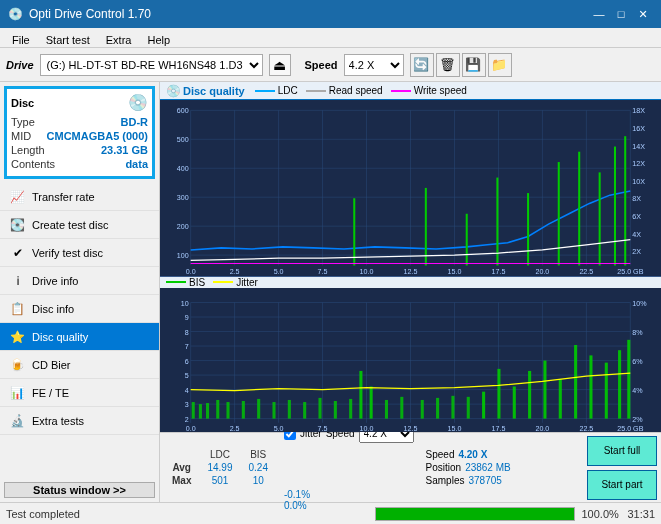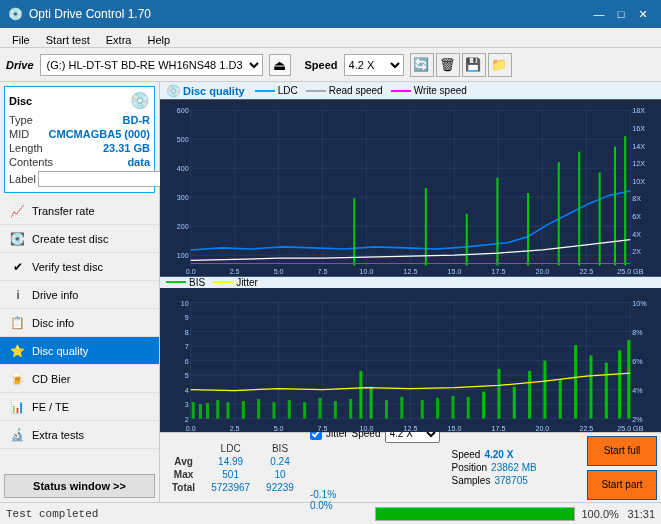--- a/index.html
+++ b/index.html
@@ -23,55 +23,55 @@
     .speed-label { font-size: 11px; font-weight: bold; margin-left: 8px; }
     .speed-select { height: 22px; font-size: 11px; width: 60px; border: 1px solid #aaa; background: white; }
     .toolbar-icons { display: flex; gap: 2px; }
     .toolbar-icon { width: 24px; height: 24px; border: 1px solid #aaa; background: #f0f0f0; display: flex; align-items: center; justify-content: center; cursor: pointer; font-size: 13px; }
 
     
     .main { display: flex; height: calc(524px - 28px - 20px - 34px - 22px); }
 
     
     .sidebar { width: 160px; background: #f0f0f0; border-right: 1px solid #ccc; display: flex; flex-direction: column; }
-    .disc-panel { border: 1px solid #0ea5e9; margin: 4px; background: white; padding: 4px; }
+    .disc-panel { border: 3px solid #0ea5e9; margin: 4px; background: white; padding: 4px; }
     .disc-panel-header { display: flex; justify-content: space-between; align-items: center; margin-bottom: 4px; }
     .disc-label { font-weight: bold; font-size: 11px; }
     .disc-icon { font-size: 16px; color: #555; cursor: pointer; }
     .disc-row { display: flex; justify-content: space-between; margin-bottom: 2px; font-size: 11px; }
     .disc-key { color: #333; }
     .disc-val { color: #0070c0; font-weight: bold; }
     .label-row { display: flex; align-items: center; gap: 2px; margin-top: 2px; }
     .label-input { flex: 1; height: 16px; border: 1px solid #aaa; font-size: 10px; padding: 0 2px; }
     .label-btn { width: 18px; height: 18px; border: 1px solid #aaa; background: #f0f0f0; cursor: pointer; font-size: 11px; display: flex; align-items: center; justify-content: center; }
     
     .nav-items { flex: 1; }
     .nav-item { height: 28px; display: flex; align-items: center; padding-left: 10px; cursor: pointer; font-size: 11px; gap: 6px; border-bottom: 1px solid #e0e0e0; }
     .nav-item.active { background: #0078d4; color: white; }
     .nav-item .nav-icon { font-size: 12px; width: 16px; text-align: center; }
     
-    .status-btn { margin: 4px; height: 24px; background: #e0e0e0; border: 1px solid #aaa; cursor: pointer; font-size: 11px; font-weight: bold; }
+    .status-btn { margin: 4px; height: 16px; background: #e0e0e0; border: 1px solid #aaa; cursor: pointer; font-size: 11px; font-weight: bold; }
 
     
     .content { flex: 1; display: flex; flex-direction: column; background: white; }
     .chart-header { background: #e8f0f8; border-bottom: 1px solid #0070c0; height: 18px; display: flex; align-items: center; padding: 0 6px; gap: 2px; }
     .chart-title { font-size: 11px; font-weight: bold; color: #0070c0; }
     .legend { display: flex; align-items: center; gap: 8px; margin-left: 8px; }
     .legend-item { display: flex; align-items: center; gap: 3px; font-size: 10px; }
     .legend-color { width: 20px; height: 2px; }
     .stats-table { font-size: 10px; border-collapse: collapse; }
     .stats-table td { padding: 1px 8px; }
     .stats-table .header-row td { color: #333; font-weight: normal; text-align: center; }
     .stats-table .data-row td { color: #0070c0; text-align: center; }
     .stats-table .label-col { color: #333 !important; font-weight: bold; text-align: center; }
-    .action-btn { width: 70px; height: 30px; font-size: 10px; border: 1px solid #0060a0; background: #f97316; cursor: pointer; }
+    .action-btn { width: 70px; height: 30px; font-size: 10px; border: 1px solid #0060a0; background: #5eead4; cursor: pointer; }
 
     
     .bottombar { height: 22px; background: #f0f0f0; border-top: 1px solid #ccc; display: flex; align-items: center; padding: 0 6px; gap: 6px; }
-    .status-text { font-size: 11px; color: #333; flex: 1; font-family: Liberation Mono, monospace; }
+    .status-text { font-size: 11px; color: #333; flex: 1; }
     .progress-bar-container { width: 200px; height: 14px; background: #e0e0e0; border: 1px solid #aaa; }
     .progress-bar-fill { height: 100%; background: #00b000; }
     .progress-text { font-size: 11px; color: #333; width: 40px; text-align: left; }
     .time-text { font-size: 11px; color: #333; }
   </style>
 </head>
 <body>
 
 <div class="titlebar">
   <div class="titlebar-title">
@@ -127,25 +127,20 @@
         <span class="disc-key">MID</span>
         <span class="disc-val">CMCMAGBA5 (000)</span>
       </div>
       <div class="disc-row">
         <span class="disc-key">Length</span>
         <span class="disc-val">23.31 GB</span>
       </div>
       <div class="disc-row">
         <span class="disc-key">Contents</span>
         <span class="disc-val">data</span>
-      </div>
-      <div class="label-row">
-        <span class="disc-key">Label</span>
-        <input class="label-input" type="text" style="">
-        <button class="label-btn">🔍</button>
       </div>
     </div>
 
     <div class="nav-items">
       <div class="nav-item">
         <span class="nav-icon">📈</span>
         <span>Transfer rate</span>
       </div>
       <div class="nav-item">
         <span class="nav-icon">💽</span>
@@ -395,25 +390,20 @@
         <tr class="data-row">
           <td class="label-col" style="color:#333; font-weight:bold;">Avg</td>
           <td>14.99</td>
           <td>0.24</td>
         </tr>
         <tr class="data-row">
           <td class="label-col" style="color:#333; font-weight:bold;">Max</td>
           <td>501</td>
           <td>10</td>
         </tr>
-        <tr class="data-row">
-          <td class="label-col" style="color:#333; font-weight:bold;">Total</td>
-          <td>5723967</td>
-          <td>92239</td>
-        </tr>
       </tbody>
         </table>
 
       <div style="display:flex; flex-direction:column; font-size:10px; margin-left:4px;">
         <div style="display:flex; align-items:center; gap:4px; margin-bottom:2px;">
           <input type="checkbox" checked="" style="width: 12px; height: 12px;">
           <span>Jitter</span>
           <span>Speed</span>
           <select style="height:18px; font-size:10px; width:55px;">
             <option>4.2 X</option>

